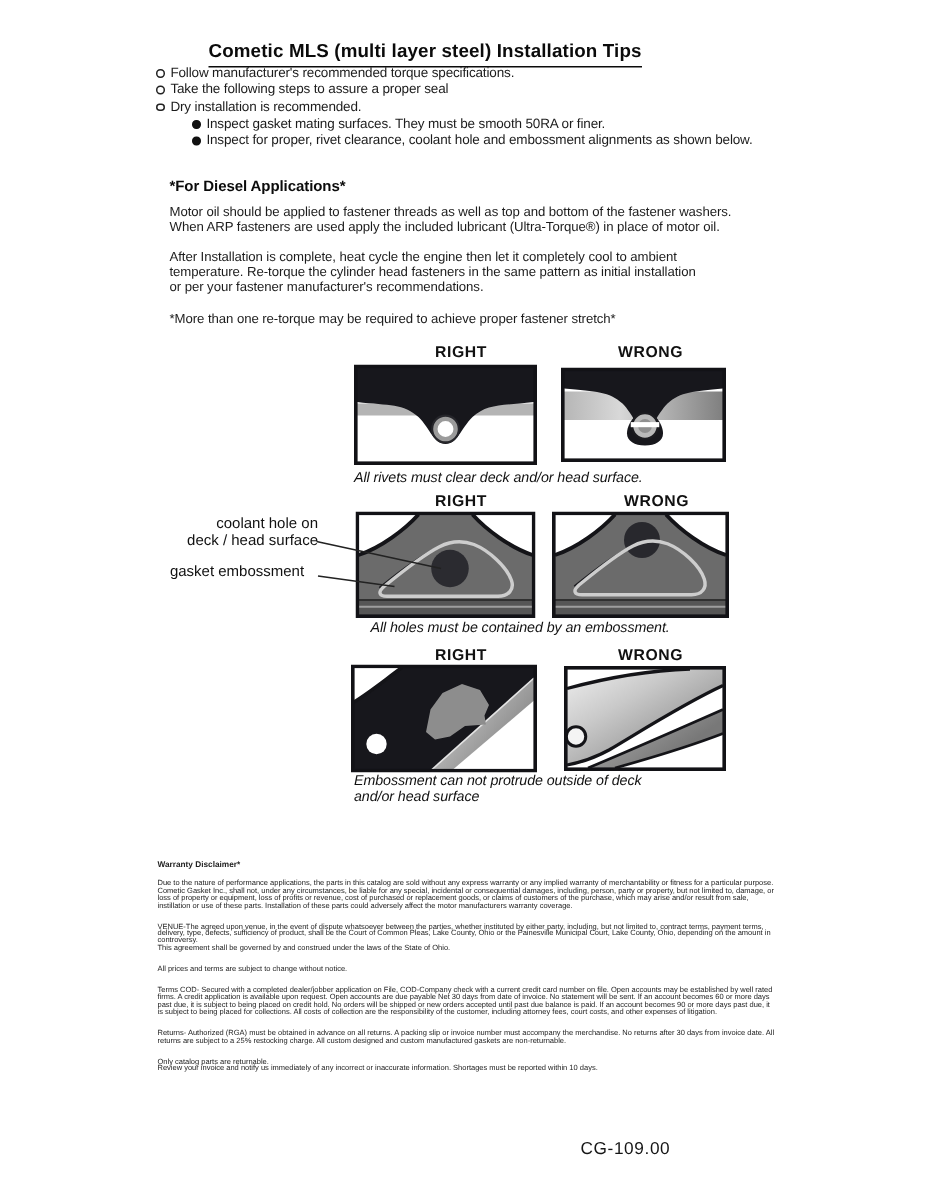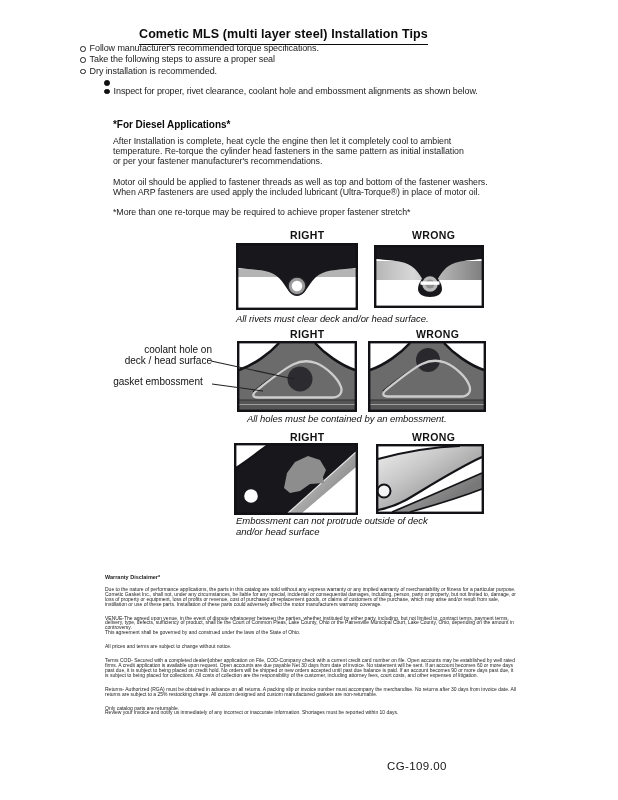--- a/index.html
+++ b/index.html
@@ -10,21 +10,21 @@
   .abs { position:absolute; }
   .pre { white-space:pre-line; }
 
   
   .title {
     left:91px; top:27px; font-size:12.5px; font-weight:bold; color:#0b0b0b;
     letter-spacing:0.1px; padding-bottom:3px; border-bottom:1.8px solid #0b0b0b;margin-left:48px;
   }
 
   
-  .bullets { left:80px; top:43px; width:440px; font-size:9px; line-height:11.3px; letter-spacing:-0.1px; }
+  .bullets { left:104px; top:43px; width:440px; font-size:9px; line-height:11.3px; letter-spacing:-0.1px; }
   .b-row { display:flex; }
   .b-row.sub { margin-left:24px; }
   .b-marker { flex:0 0 auto; width:3.6px; height:3.6px; border:1px solid #222; border-radius:50%; margin:3.2px 4px 0 0; }
   .b-marker.fill { background:#111; border-color:#111; }
 
   
   .diesel { left:113px; top:119px; width:440px; font-size:8.8px; line-height:10px; letter-spacing:-0.05px; }
   .diesel h2 { margin:0 0 5px 0; font-size:10px; line-height:12px; font-weight:bold; color:#0b0b0b; }
   .diesel p { margin:0 0 10px 0; }
 
@@ -58,34 +58,35 @@
     <div class="b-row">
       <span class="b-marker"></span>
       <span>Take the following steps to assure a proper seal</span>
     </div>
     <div class="b-row">
       <span class="b-marker"></span>
       <span>Dry installation is recommended.</span>
     </div>
     <div class="b-row sub">
       <span class="b-marker fill"></span>
+      <span>Inspect gasket mating surfaces.  They must be smooth 50RA or finer.</span>
     </div>
     <div class="b-row sub">
       <span class="b-marker fill"></span>
       <span>Inspect for proper, rivet clearance, coolant hole and embossment alignments as shown below.</span>
     </div>
   </div>
 
   <div class="abs diesel">
     <h2>*For Diesel Applications*</h2>
+    <p class="pre">Motor oil should be applied to fastener threads as well as top and bottom of the fastener washers.
+When ARP fasteners are used apply the included lubricant (Ultra-Torque®) in place of motor oil.</p>
     <p class="pre" style="margin-bottom:11px">After Installation is complete, heat cycle the engine then let it completely cool to ambient
 temperature. Re-torque the cylinder head fasteners in the same pattern as initial installation
 or per your fastener manufacturer's recommendations.</p>
-    <p class="pre">Motor oil should be applied to fastener threads as well as top and bottom of the fastener washers.
-When ARP fasteners are used apply the included lubricant (Ultra-Torque®) in place of motor oil.</p>
     <p>*More than one re-torque may be required to achieve proper fastener stretch*</p>
   </div>
 
   <div class="abs dg-label" style="left:276px;top:229px">RIGHT</div>
   <div class="abs dg-label" style="left:398px;top:229px">WRONG</div>
 
   <svg class="abs dg-svg" style="left:236px;top:243px" width="122" height="67" viewBox="0 0 122 67">
     <rect x="1.2" y="1.2" width="119.6" height="64.6" fill="#ffffff"></rect>
     <rect x="2" y="26" width="118" height="8" fill="#b4b4b4"></rect>
     <path d="M2,2 H120 V25 C98,27.5 89,26 79,35 C71,43 69,53 61,53 C53,53 51,43 43,35 C33,26 24,27.5 2,25 Z" fill="#17171c"></path>

